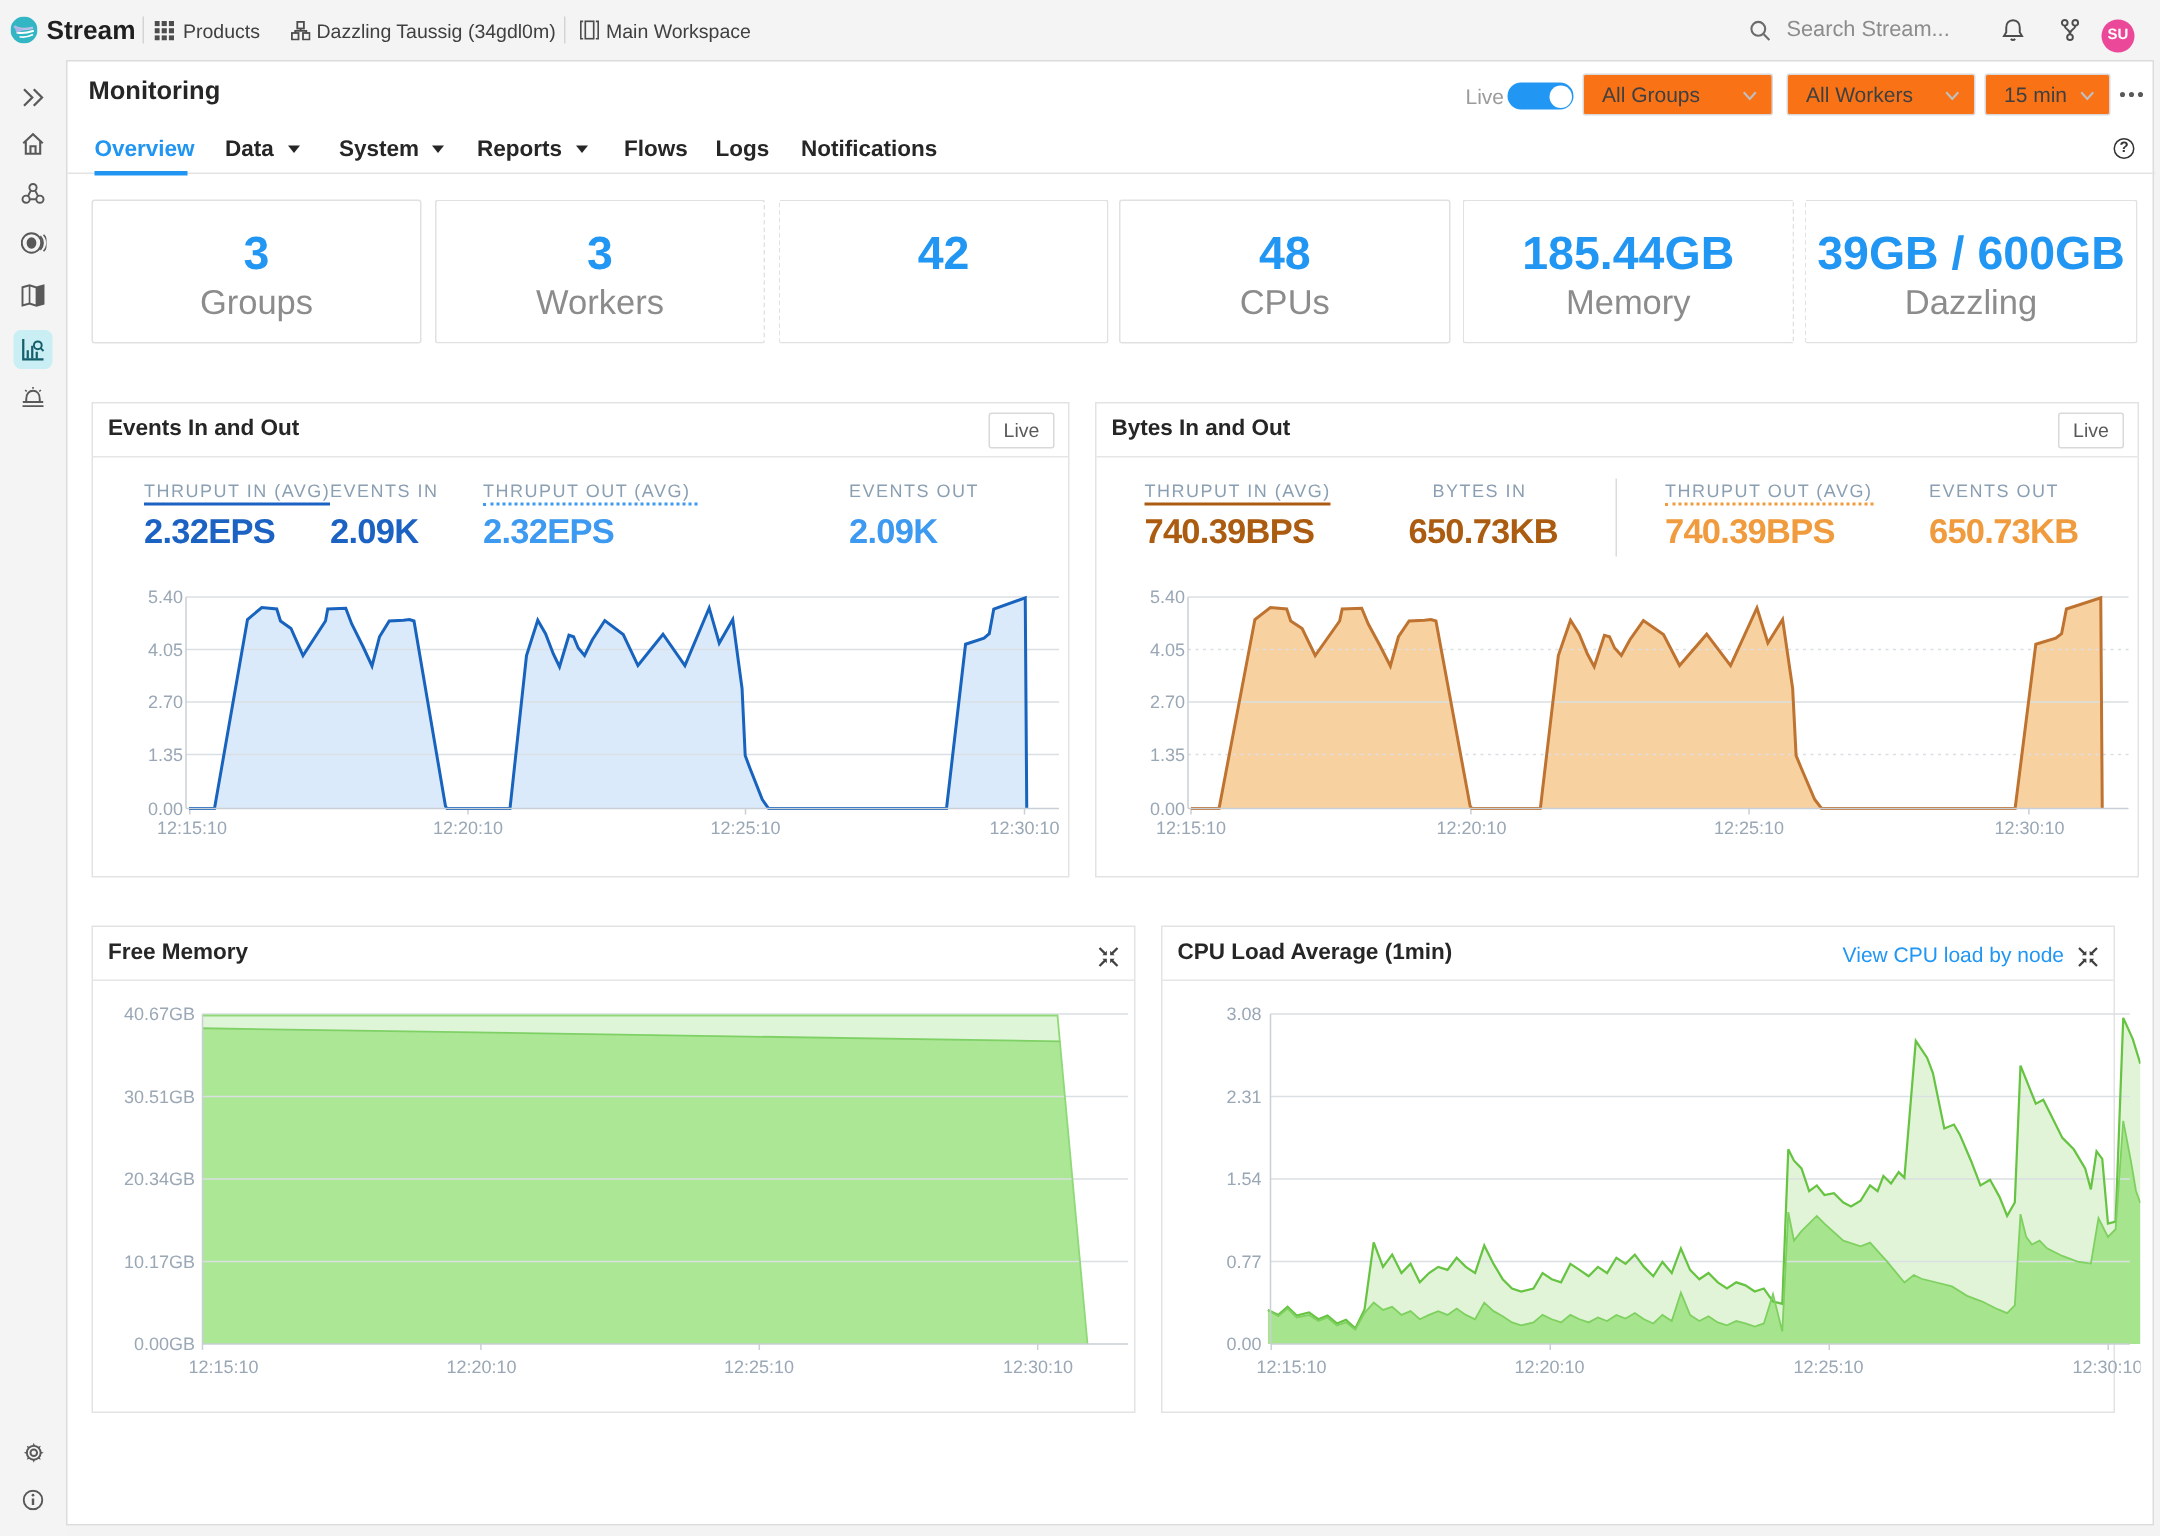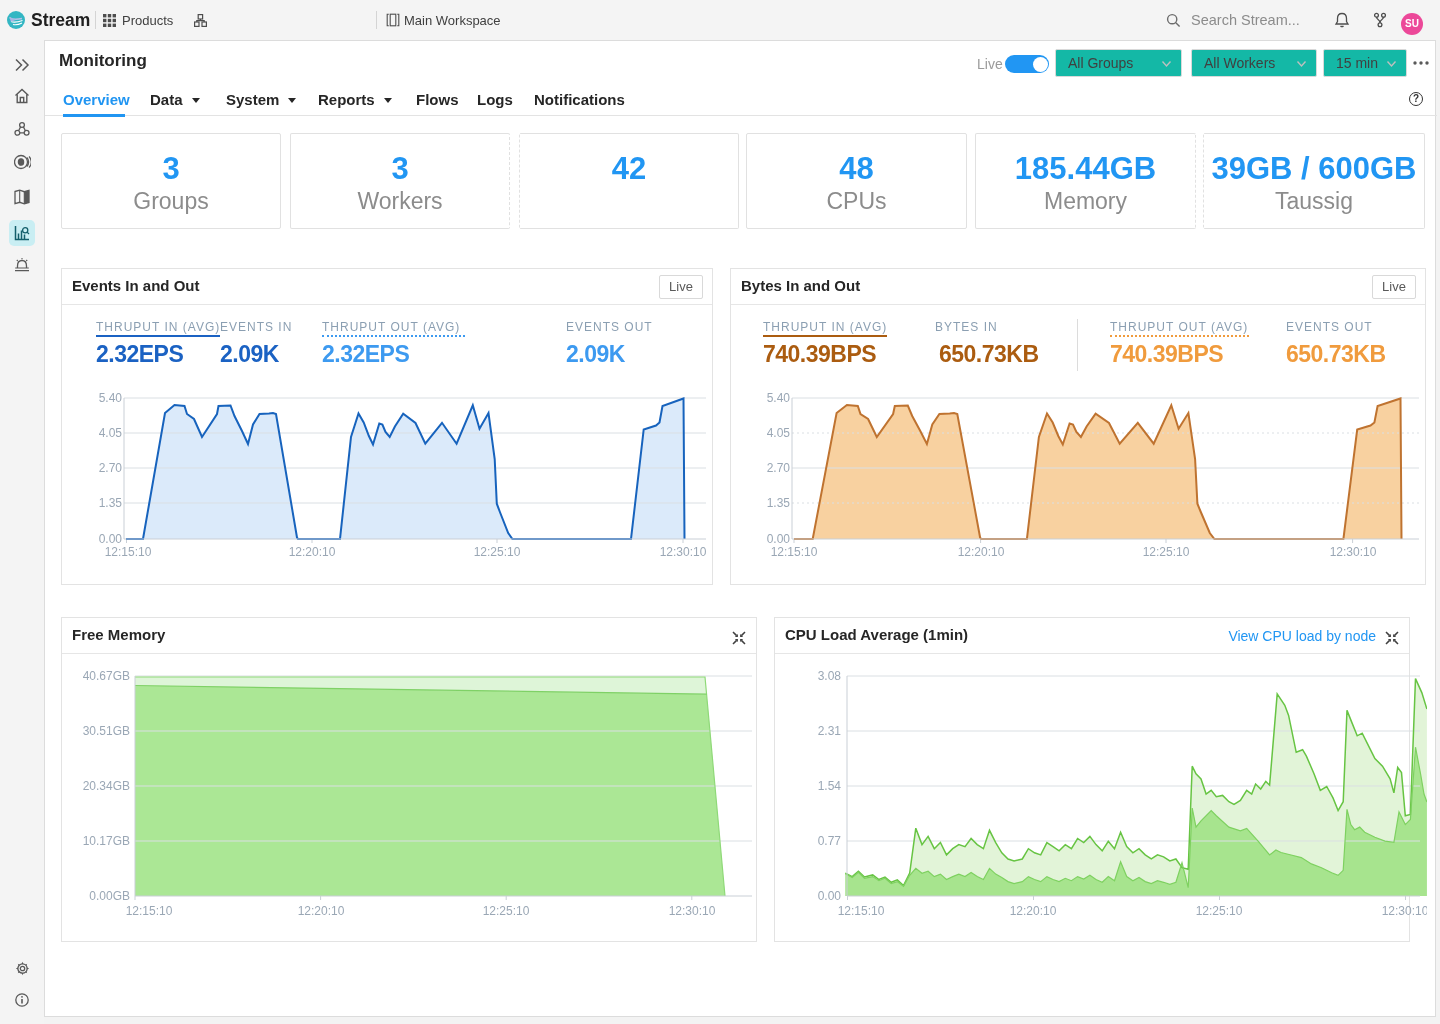--- a/index.html
+++ b/index.html
@@ -7,21 +7,21 @@
 .topbar { position:absolute; left:0; top:0; width:1440px; height:40px; background:#f4f4f4; }
 .sidebar { position:absolute; left:0; top:40px; width:44px; height:984px; background:#f4f4f4; }
 .main { position:absolute; left:44px; top:40px; width:1392px; height:977px; background:#fff; border:1px solid #dcdcdc; }
 .tb-item { position:absolute; top:0; height:40px; display:flex; align-items:center; color:#404040; font-size:13px; }
 .tb-div { position:absolute; top:11px; width:1px; height:18px; background:#d4d4d4; }
 
 .pgtitle { position:absolute; left:14px; top:10px; font-size:17px; font-weight:bold; color:#262626; }
 .live-lbl { position:absolute; color:#9b9b9b; font-size:14px; }
 .toggle { position:absolute; width:44px; height:18px; background:#2196f3; border-radius:9px; }
 .toggle .knob { position:absolute; right:1.5px; top:1.5px; width:15px; height:15px; background:#fff; border-radius:50%; }
-.sel { position:absolute; height:28px; border:1px solid #d9d9d9; background:#14b8a6; border-radius:2px; font-size:14px; color:#404040; display:flex; align-items:center; padding-left:12px; }
+.sel { position:absolute; height:28px; border:1px solid #d9d9d9; background:#f97316; border-radius:2px; font-size:14px; color:#404040; display:flex; align-items:center; padding-left:12px; }
 .sel .chev { position:absolute; right:9px; top:9px; width:11px; height:10px; }
 
 .tabs { position:absolute; left:0; top:50px; width:1392px; height:25px; border-bottom:1px solid #e3e3e3; }
 .tab { position:absolute; top:0; font-size:15px; font-weight:bold; color:#262626; white-space:nowrap; }
 .tab.active { color:#2095f2; }
 .tab .caret { display:inline-block; width:0; height:0; border-left:4.5px solid transparent; border-right:4.5px solid transparent; border-top:5.5px solid #262626; margin-left:9px; vertical-align:middle; position:relative; top:-1px;}
 .tab-underline { position:absolute; left:18px; top:73px; width:62px; height:3px; background:#2095f2; }
 .help { position:absolute; left:1364px; top:51px; width:14px; height:14px; border:1.5px solid #333; border-radius:50%; color:#333; font-size:10px; font-weight:bold; text-align:center; line-height:11px; }
 
 .card { position:absolute; top:92px; width:220px; height:96px; background:#fff; border:1px solid #e1e1e1; border-radius:2px; text-align:center; }
@@ -64,20 +64,21 @@
       <rect x="4.8" y="9.6" width="3.4" height="3.4"></rect>
       <rect x="9.6" y="9.6" width="3.4" height="3.4"></rect>
   </svg>
   <div class="tb-item" style="left:122px;">Products</div>
   <svg style="position:absolute;left:194px;top:14px" width="13" height="13" viewBox="0 0 13 13" fill="none" stroke="#4d4d4d" stroke-width="1.2">
     <rect x="4.2" y="0.6" width="4.4" height="4.4"></rect>
     <rect x="0.6" y="8" width="4.4" height="4.4"></rect>
     <rect x="8" y="8" width="4.4" height="4.4"></rect>
     <path d="M6.4 5 L6.4 6.6 M2.8 8 L2.8 6.6 L10.2 6.6 L10.2 8"></path>
   </svg>
+  <div class="tb-item" style="left:211px;">Dazzling Taussig (34gdl0m)</div>
   <div class="tb-div" style="left:376px;"></div>
   <svg style="position:absolute;left:386px;top:13px" width="14" height="14" viewBox="0 0 14 14" fill="none" stroke="#4d4d4d" stroke-width="1.1">
     <rect x="4.2" y="1.2" width="5.6" height="11.6"></rect>
     <path d="M2.8 1.2 L1.2 1.2 L1.2 12.8 L2.8 12.8 M11.2 1.2 L12.8 1.2 L12.8 12.8 L11.2 12.8"></path>
   </svg>
   <div class="tb-item" style="left:404px;">Main Workspace</div>
   <svg style="position:absolute;left:1166px;top:13px" width="15" height="15" viewBox="0 0 15 15" fill="none" stroke="#6b6b6b" stroke-width="1.4">
     <circle cx="6.2" cy="6.2" r="4.6"></circle>
       <path d="M9.8 9.8 L13.6 13.6"></path>
   </svg>
@@ -194,21 +195,21 @@
   <div class="card" style="left:701px; width:221px;">
       <div class="num">48</div>
       <div class="lab">CPUs</div>
     </div>
   <div class="card dashR" style="left:930px; width:221px;">
       <div class="num">185.44GB</div>
       <div class="lab">Memory</div>
     </div>
   <div class="card dashL" style="left:1158px; width:222px;">
       <div class="num">39GB / 600GB</div>
-      <div class="lab">Taussig</div>
+      <div class="lab">Dazzling</div>
     </div>
 
   <div class="panel" style="left:16px; top:227px; width:652px; height:317px;">
     <div class="phead">
         <div class="ptitle">Events In and Out</div>
         <div class="livebtn">Live</div>
       </div>
     <div class="slab" style="left:34px; top:51px;">THRUPUT IN (AVG)</div>
     <div class="slab" style="left:158px; top:51px;">EVENTS IN</div>
     <div class="slab" style="left:260px; top:51px;">THRUPUT OUT (AVG)</div>
@@ -251,21 +252,21 @@
       </g>
     </svg>
   </div>
 
   <div class="panel" style="left:685px; top:227px; width:696px; height:317px;padding-left:40px;">
     <div class="phead">
         <div class="ptitle">Bytes In and Out</div>
         <div class="livebtn">Live</div>
       </div>
     <div class="slab" style="left:32px; top:51px;">THRUPUT IN (AVG)</div>
-    <div class="slab" style="left:204px; top:51px;">BYTES IN</div>
+    <div class="slab" style="left:224px; top:51px;">BYTES IN</div>
     <div class="slab" style="left:379px; top:51px;">THRUPUT OUT (AVG)</div>
     <div class="slab" style="left:555px; top:51px;">EVENTS OUT</div>
     <div style="position:absolute;left:32px;top:66px;width:124px;height:0;border-top:2px solid #ab5c10;"></div>
     <div style="position:absolute;left:379px;top:66px;width:139px;height:0;border-top:2px dotted #f09b3d;"></div>
     <div style="position:absolute;left:346px;top:50px;width:1px;height:52px;background:#dcdcdc;"></div>
     <div class="sval" style="left:32px; top:73px; color:#ab5c10;">740.39BPS</div>
     <div class="sval" style="left:208px; top:73px; color:#ab5c10;">650.73KB</div>
     <div class="sval" style="left:379px; top:73px; color:#f09b3d;">740.39BPS</div>
     <div class="sval" style="left:555px; top:73px; color:#f09b3d;">650.73KB</div>
     <svg class="chart" width="696" height="317" viewBox="0 0 696 317">

